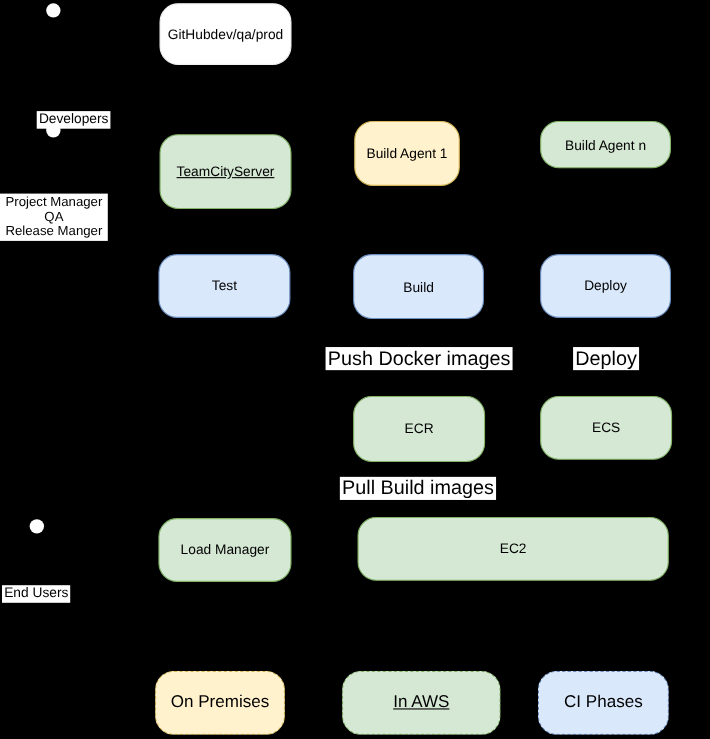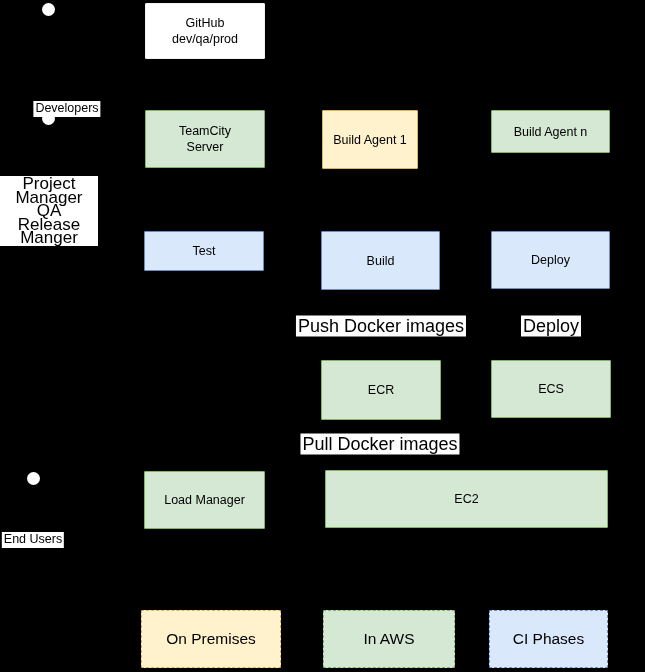--- a/index.html
+++ b/index.html
@@ -8,23 +8,23 @@
     background: var(--canvas-bg, #000);
     position: relative;
     overflow: hidden;
     font-family: "Liberation Sans", sans-serif;
     color: #000;
   }
   .node {
     position: absolute;
     box-sizing: border-box;
     border: 1.5px solid;
-    border-radius: 1px;
+    border-radius: 17px;
     display: flex;
-    flex-direction: column;
+    flex-direction: row;
     align-items: center;
     justify-content: center;
     text-align: center;
     font-size: 12.5px;
     line-height: 1.28;
     color: var(--text, #000);
   }
   .green  { background: var(--green-fill,  #d5e8d4); border-color: var(--green-border,  #82b366); }
   .yellow { background: var(--yellow-fill, #fff2cc); border-color: var(--yellow-border, #d6b656); }
   .blue   { background: var(--blue-fill,   #dae8fc); border-color: var(--blue-border,   #6c8ebf); }
@@ -48,21 +48,21 @@
     background: var(--label-bg, #fff);
     color: var(--text, #000);
     padding: 1px 2px;
   }
   .actor-label-block {
     position: absolute;
     width: 98px;
     background: var(--label-bg, #fff);
     color: var(--text, #000);
     text-align: center;
-    font-size: 17px;
+    font-size: 12px;
     line-height: 13.6px;
     padding: 1px 0;
   }
   .edge-label {
     position: absolute;
     transform: translate(-50%, -50%);
     background: var(--label-bg, #fff);
     color: var(--text, #000);
     font-size: 18px;
     white-space: nowrap;
@@ -84,46 +84,46 @@
   <div>Release Manger</div>
 </div>
 
 <div class="actor-label" style="left:33px; top:532px;">End Users</div>
 
 <div class="node white" style="left:145px; top:3px; width:120px; height:56px;">
   <div>GitHub</div>
   <div>dev/qa/prod</div>
 </div>
 
-<div class="node green" style="left:145px; top:110px; width:120px; height:58px;">
+<div class="node green" style="left:145px; top:122px; width:120px; height:68px;text-decoration:underline;">
   <div>TeamCity</div>
   <div>Server</div>
 </div>
 
 <div class="node yellow" style="left:322px; top:110px; width:96px; height:59px;">Build Agent 1</div>
 
 <div class="node green" style="left:491px; top:110px; width:119px; height:43px;">Build Agent n</div>
 
-<div class="node blue" style="left:144px; top:231px; width:120px; height:40px;">Test</div>
+<div class="node blue" style="left:144px; top:231px; width:120px; height:58px;">Test</div>
 
 <div class="node blue" style="left:321px; top:231px; width:119px; height:59px;">Build</div>
 
 <div class="node blue" style="left:491px; top:231px; width:119px; height:58px;">Deploy</div>
 
 <div class="node green" style="left:321px; top:360px; width:120px; height:60px;">ECR</div>
 
 <div class="node green" style="left:491px; top:360px; width:120px; height:58px;">ECS</div>
 
 <div class="node green" style="left:144px; top:471px; width:121px; height:58px;">Load Manager</div>
 
 <div class="node green" style="left:325px; top:470px; width:283px; height:58px;">EC2</div>
 
 <div class="edge-label" style="left:381px; top:326px;">Push Docker images</div>
 
 <div class="edge-label" style="left:551px; top:326px;">Deploy</div>
 
-<div class="edge-label" style="left:380px; top:444px;">Pull Docker images</div>
+<div class="edge-label" style="left:380px; top:444px;">Pull Build images</div>
 
-<div class="node yellow legend-box" style="left:141px; top:610px; width:140px; height:58px;">On Premises</div>
+<div class="node yellow legend-box" style="left:141px; top:610px; width:118px; height:58px;">On Premises</div>
 
-<div class="node green legend-box" style="left:323px; top:610px; width:132px; height:58px;">In AWS</div>
+<div class="node green legend-box" style="left:311px; top:610px; width:144px; height:58px;text-decoration:underline;">In AWS</div>
 
 <div class="node blue legend-box" style="left:489px; top:610px; width:119px; height:58px;">CI Phases</div>
 
 </body></html>

